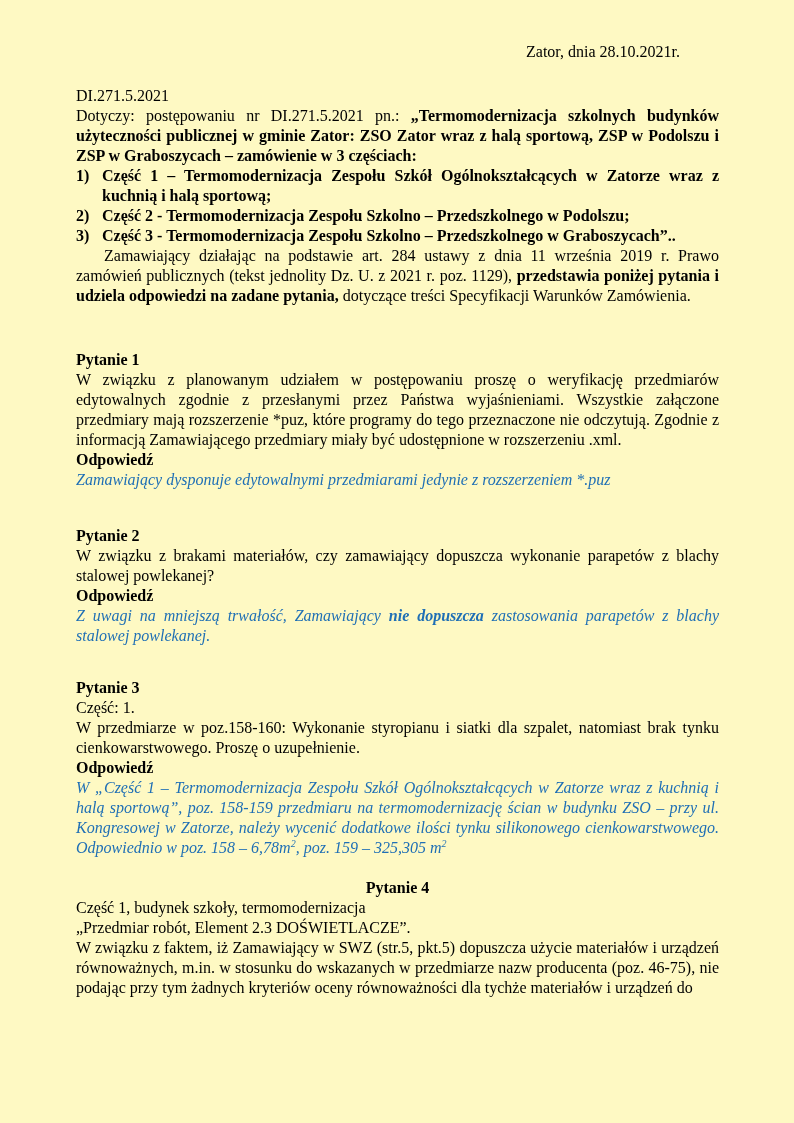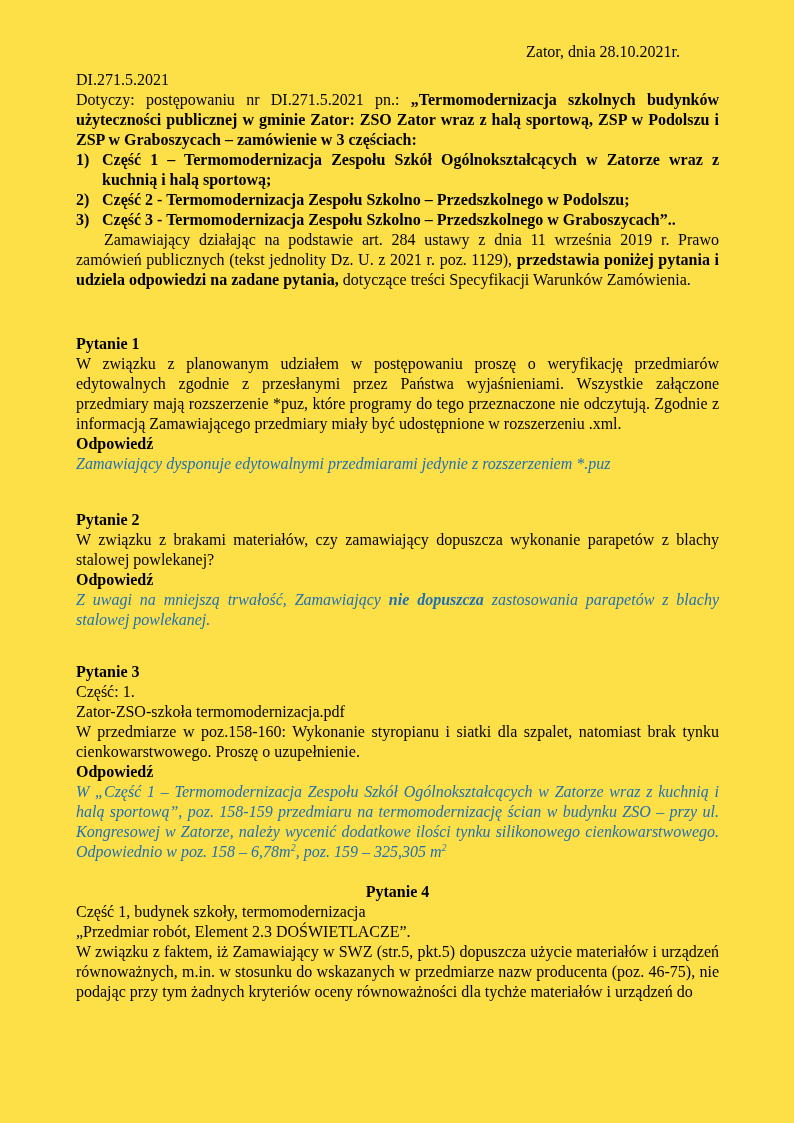--- a/index.html
+++ b/index.html
@@ -6,35 +6,35 @@
     margin: 0;
     padding: 0;
     background: #ffffff;
   }
   .page {
     position: relative;
     width: 794px;
     height: 1123px;
     box-sizing: border-box;
     padding: 42px 75px 0 76px;
-    background: #fde047;
+    background: #fef9c3;
     overflow: hidden;
     font-family: "Liberation Serif", "DejaVu Serif", serif;
     font-size: 16px;
     line-height: 20px;
     color: #000000;
   }
   p, div.par { margin: 0; }
   .b { font-weight: bold; }
   .just { text-align: justify; }
   .date-line {
     text-align: right;
     padding-right: 39px;
   }
-  .ref-line { margin-top: 8px; }
+  .ref-line { margin-top: 24px; }
   .subject { margin-top: 43px; }
   .list-item {
     position: relative;
     padding-left: 26px;
     text-align: justify;
     font-weight: bold;
   }
   .list-item .num {
     position: absolute;
     left: 0;
@@ -94,21 +94,20 @@
   <section>
     <p class="q-heading mt-q2">Pytanie 2</p>
     <p class="just">W związku z brakami materiałów, czy zamawiający dopuszcza wykonanie parapetów z blachy stalowej powlekanej?</p>
     <p class="q-heading">Odpowiedź</p>
     <p class="answer just" style="color: rgb(31, 111, 181);"><span>Z uwagi na mniejszą trwałość, Zamawiający </span><span class="b">nie dopuszcza</span><span> zastosowania parapetów z blachy stalowej powlekanej.</span></p>
   </section>
 
   <section>
     <p class="q-heading mt-q3">Pytanie 3</p>
     <p>Część: 1.</p>
-    <p>Zator-ZSO-szkoła termomodernizacja.pdf</p>
     <p class="just">W przedmiarze w poz.158-160: Wykonanie styropianu i siatki dla szpalet, natomiast brak tynku cienkowarstwowego. Proszę o uzupełnienie.</p>
     <p class="q-heading">Odpowiedź</p>
     <p class="answer just" style="color: rgb(31, 111, 181);"><span>W „Część 1 – Termomodernizacja Zespołu Szkół Ogólnokształcących w Zatorze wraz z kuchnią i halą sportową”, poz. 158-159 przedmiaru na termomodernizację ścian w budynku ZSO – przy ul. Kongresowej w Zatorze, należy wycenić dodatkowe ilości tynku silikonowego cienkowarstwowego. Odpowiednio w poz. 158 – 6,78m</span><sup>2</sup><span>, poz. 159 – 325,305 m</span><sup>2</sup></p>
   </section>
 
   <section>
     <p class="q-heading mt-q4">Pytanie 4</p>
     <p>Część 1, budynek szkoły, termomodernizacja</p>
     <p>„Przedmiar robót, Element 2.3 DOŚWIETLACZE”.</p>
     <p class="just">W związku z faktem, iż Zamawiający w SWZ (str.5, pkt.5) dopuszcza użycie materiałów i urządzeń równoważnych, m.in. w stosunku do wskazanych w przedmiarze nazw producenta (poz. 46-75), nie podając przy tym żadnych kryteriów oceny równoważności dla tychże materiałów i urządzeń do</p>

